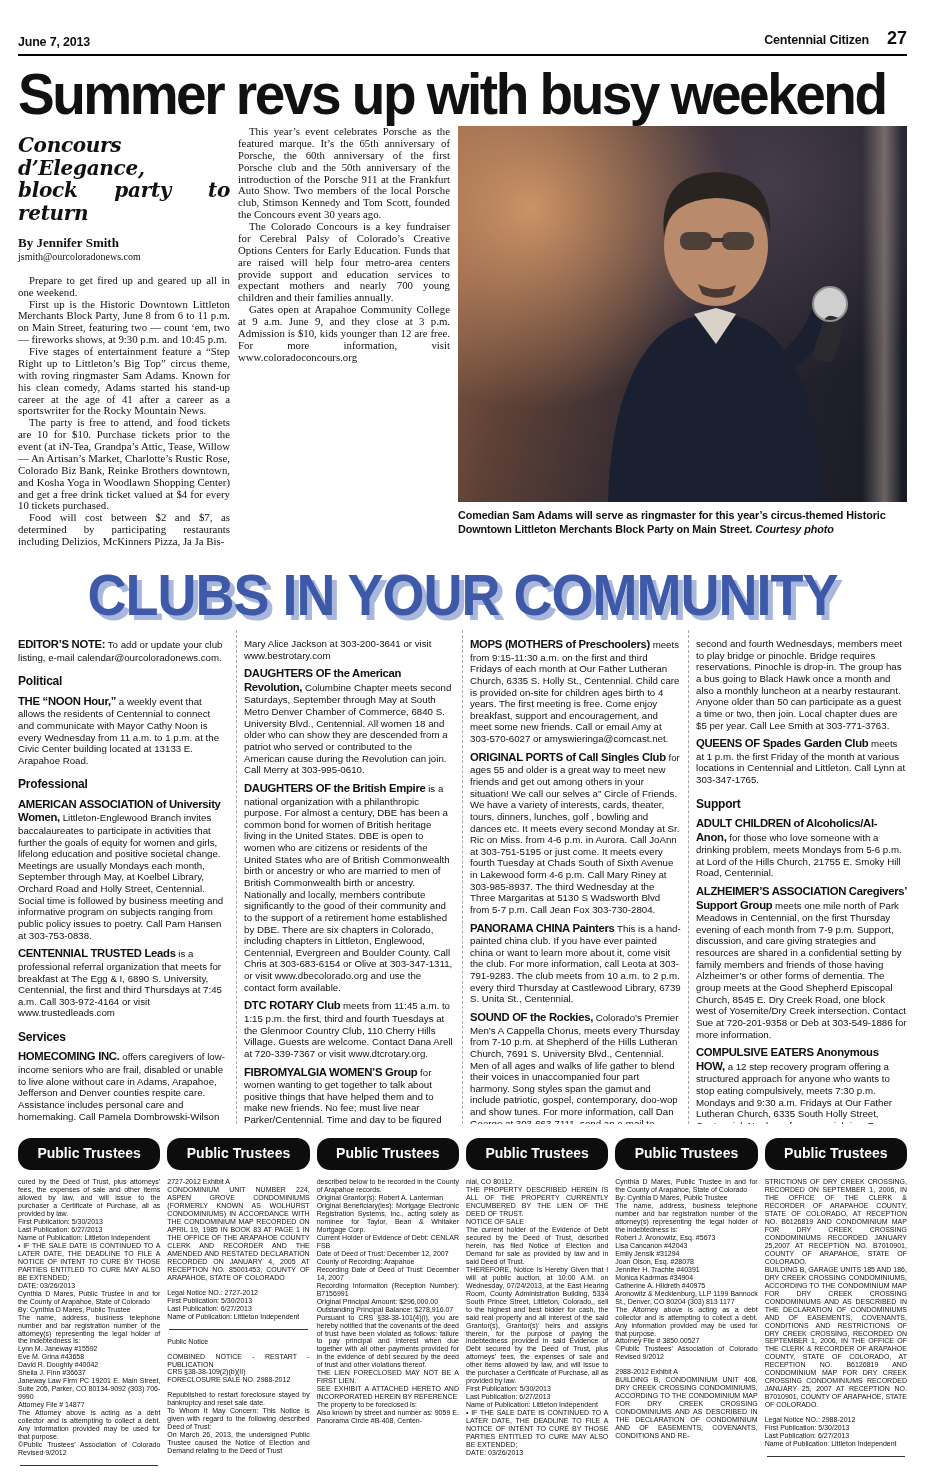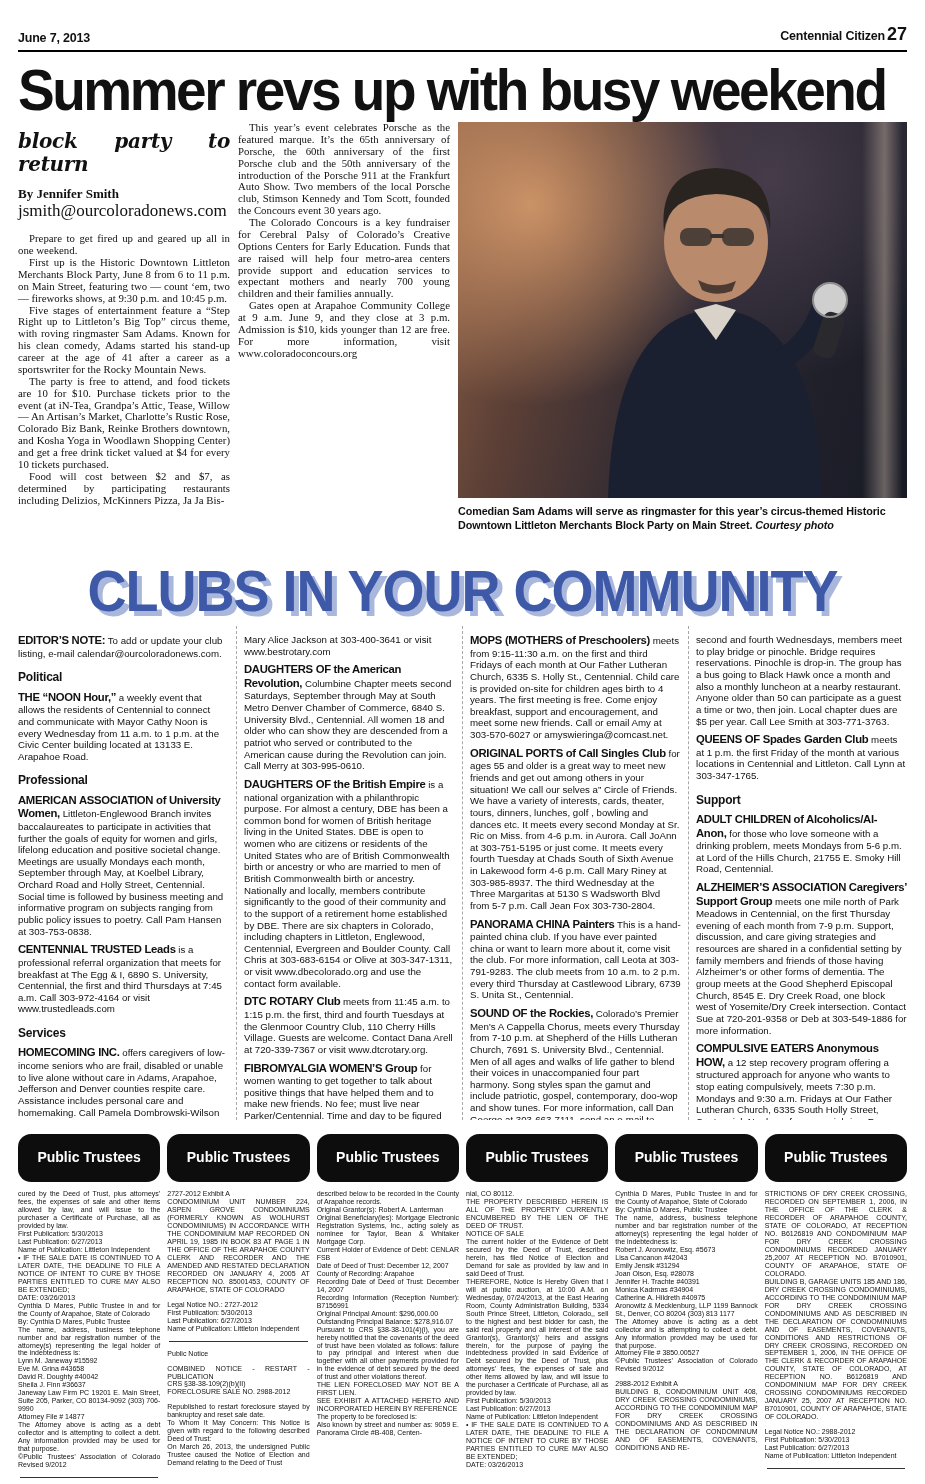--- a/index.html
+++ b/index.html
@@ -1,38 +1,38 @@
 <!DOCTYPE html>
 <html><head>
 <meta charset="utf-8">
 <style>
   html,body{margin:0;padding:0;background:#d9d9d9;}
   .page{width:925px;height:1484px;margin:0 auto;background:#fff;color:#111;
         box-sizing:border-box;padding:0 18px;overflow:hidden;position:relative;
         font-family:"Liberation Sans",sans-serif;}
   
   .masthead{display:flex;justify-content:space-between;align-items:flex-end;
-            padding-top:24px;padding-bottom:5px;border-bottom:2px solid #000;}
+            padding-top:8px;padding-bottom:5px;border-bottom:2px solid #000;}
   .m-date{font-size:12.5px;font-weight:700;letter-spacing:-.2px;}
-  .m-right{display:flex;align-items:baseline;gap:2px;}
+  .m-right{display:flex;align-items:baseline;gap:18px;margin-top:20px;}
   .m-pub{font-size:12.5px;font-weight:700;letter-spacing:-.2px;}
   .m-page{font-size:18px;font-weight:700;}
   
   .headline{font-size:55px;font-weight:700;letter-spacing:-2.5px;line-height:1.02;
             margin:8px 0 6px;white-space:nowrap;transform:scaleY(1.06);transform-origin:top left;}
   
   .article-row{display:flex;gap:8px;height:436px;}
   .acol{width:212px;font-family:"Liberation Serif",serif;font-size:10.8px;
         line-height:1.1;text-align:justify;}
   .acol p{margin:0;text-indent:11px;}
   .acol p.noindent{text-indent:0;}
   .subhead{font-family:"DejaVu Serif",serif;font-style:italic;font-weight:700;
            font-size:20px;line-height:1.13;margin:8px 0 12px;letter-spacing:-.3px;}
   .byline{font-family:Liberation Serif, serif;font-weight:700;font-size:13px;}
-  .bemail{font-size:17px;margin-bottom:13px;}
+  .bemail{font-size:10px;margin-bottom:13px;}
   .figure{width:449px;margin:0;}
   .photo{width:449px;height:376px;position:relative;overflow:hidden;
     background:
       linear-gradient(90deg, rgba(0,0,0,0) 90%, rgba(205,185,170,.45) 95%, rgba(0,0,0,0) 99%),
       radial-gradient(circle at 16% 22%, rgba(209,150,105,.95), rgba(130,80,55,0) 42%),
       radial-gradient(circle at 70% 15%, rgba(90,75,90,.6), rgba(0,0,0,0) 45%),
       linear-gradient(105deg,#8a5f46 0%,#5d4036 22%,#2a2732 55%,#171a24 100%);}
   .photo svg{position:absolute;left:0;top:0;}
   figcaption{font-size:10.8px;font-weight:600;line-height:1.3;margin-top:6px;
              letter-spacing:-.1px;}
@@ -45,21 +45,21 @@
   .ccol{flex:1;padding:2px 7px 0 7px;font-size:9.7px;line-height:1.2;}
   .ccol + .ccol{border-left:1px dashed #a8a8a8;}
   .ccol:first-child{padding-left:0;}
   .ccol:last-child{padding-right:0;}
   .cat{font-size:12px;font-weight:700;margin:11px 0 0;letter-spacing:-.2px;}
   .club{margin:6px 0 0;}
   .club b{font-size:11.3px;letter-spacing:-.3px;}
   
   .trustees-row{display:flex;gap:7px;margin-top:14px;height:352px;overflow:hidden;}
   .tcol{flex:1;font-size:7px;line-height:1.14;text-align:justify;}
-  .badge{height:48px;background:#0d0d0d;border-radius:13px;color:#fff;
+  .badge{height:32px;background:#0d0d0d;border-radius:13px;color:#fff;
          display:flex;align-items:center;justify-content:center;
          font-size:14px;font-weight:700;margin-bottom:8px;}
   .tp{margin:0;}
   .tgap{height:7px;}
   .trule{border-top:1px solid #333;margin:8px 2px;}
 </style>
 </head>
 <body>
 
 <div class="page">
@@ -70,20 +70,21 @@
       <span class="m-pub">Centennial Citizen</span>
       <span class="m-page">27</span>
     </span>
   </header>
 
   <h1 class="headline">Summer revs up with busy weekend</h1>
 
   <section class="article-row">
     <div class="acol">
       <div class="subhead">
+        <div>Concours d’Elegance,</div>
         <div>block party to return</div>
       </div>
       <div class="byline">By Jennifer Smith</div>
       <div class="bemail">jsmith@ourcoloradonews.com</div>
       <div id="artcol1">
           <p>Prepare to get fired up and geared up all in one weekend.</p>
           <p>First up is the Historic Downtown Littleton Merchants Block Party, June 8 from 6 to 11 p.m. on Main Street, featuring two — count ‘em, two — fireworks shows, at 9:30 p.m. and 10:45 p.m.</p>
           <p>Five stages of entertainment feature a “Step Right up to Littleton’s Big Top” circus theme, with roving ringmaster Sam Adams. Known for his clean comedy, Adams started his stand-up career at the age of 41 after a career as a sportswriter for the Rocky Mountain News.</p>
           <p>The party is free to attend, and food tickets are 10 for $10. Purchase tickets prior to the event (at iN-Tea, Grandpa’s Attic, Tease, Willow — An Artisan’s Market, Charlotte’s Rustic Rose, Colorado Biz Bank, Reinke Brothers downtown, and Kosha Yoga in Woodlawn Shopping Center) and get a free drink ticket valued at $4 for every 10 tickets purchased.</p>
           <p>Food will cost between $2 and $7, as determined by participating restaurants including Delizios, McKinners Pizza, Ja Ja Bis-</p>
@@ -125,21 +126,21 @@
         <div class="club"><b>EDITOR’S NOTE:</b> To add or update your club listing, e-mail calendar@ourcoloradonews.com.</div>
         <div class="cat">Political</div>
         <div class="club"><b>THE “NOON Hour,”</b> a weekly event that allows the residents of Centennial to connect and communicate with Mayor Cathy Noon is every Wednesday from 11 a.m. to 1 p.m. at the Civic Center building located at 13133 E. Arapahoe Road.</div>
         <div class="cat">Professional</div>
         <div class="club"><b>AMERICAN ASSOCIATION of University Women,</b> Littleton-Englewood Branch invites baccalaureates to participate in activities that further the goals of equity for women and girls, lifelong education and positive societal change. Meetings are usually Mondays each month, September through May, at Koelbel Library, Orchard Road and Holly Street, Centennial. Social time is followed by business meeting and informative program on subjects ranging from public policy issues to poetry. Call Pam Hansen at 303-753-0838.</div>
         <div class="club"><b>CENTENNIAL TRUSTED Leads</b> is a professional referral organization that meets for breakfast at The Egg &amp; I, 6890 S. University, Centennial, the first and third Thursdays at 7:45 a.m. Call 303-972-4164 or visit www.trustedleads.com</div>
         <div class="cat">Services</div>
         <div class="club"><b>HOMECOMING INC.</b> offers caregivers of low-income seniors who are frail, disabled or unable to live alone without care in Adams, Arapahoe, Jefferson and Denver counties respite care. Assistance includes personal care and homemaking. Call Pamela Dombrowski-Wilson or Trini Martinez at 303-526-2318 for an application and information.</div>
       </div>
       <div class="ccol">
-        <div class="club">Mary Alice Jackson at 303-400-3641 or visit www.bestrotary.com</div>
+        <div class="club">Mary Alice Jackson at 303-200-3641 or visit www.bestrotary.com</div>
         <div class="club"><b>DAUGHTERS OF the American Revolution,</b> Columbine Chapter meets second Saturdays, September through May at South Metro Denver Chamber of Commerce, 6840 S. University Blvd., Centennial. All women 18 and older who can show they are descended from a patriot who served or contributed to the American cause during the Revolution can join. Call Merry at 303-995-0610.</div>
         <div class="club"><b>DAUGHTERS OF the British Empire</b> is a national organization with a philanthropic purpose. For almost a century, DBE has been a common bond for women of British heritage living in the United States. DBE is open to women who are citizens or residents of the United States who are of British Commonwealth birth or ancestry or who are married to men of British Commonwealth birth or ancestry. Nationally and locally, members contribute significantly to the good of their community and to the support of a retirement home established by DBE. There are six chapters in Colorado, including chapters in Littleton, Englewood, Centennial, Evergreen and Boulder County. Call Chris at 303-683-6154 or Olive at 303-347-1311, or visit www.dbecolorado.org and use the contact form available.</div>
         <div class="club"><b>DTC ROTARY Club</b> meets from 11:45 a.m. to 1:15 p.m. the first, third and fourth Tuesdays at the Glenmoor Country Club, 110 Cherry Hills Village. Guests are welcome. Contact Dana Arell at 720-339-7367 or visit www.dtcrotary.org.</div>
         <div class="club"><b>FIBROMYALGIA WOMEN’S Group</b> for women wanting to get together to talk about positive things that have helped them and to make new friends. No fee; must live near Parker/Centennial.  Time and day to be figured out by group. Call Leslie at 303-791-8814.</div>
       </div>
       <div class="ccol">
         <div class="club"><b>MOPS (MOTHERS of Preschoolers)</b> meets from 9:15-11:30 a.m. on the first and third Fridays of each month at Our Father Lutheran Church, 6335 S. Holly St., Centennial. Child care is provided on-site for children ages birth to 4 years. The first meeting is free. Come enjoy breakfast, support and encouragement, and meet some new friends. Call or email Amy at 303-570-6027 or amyswieringa@comcast.net.</div>
         <div class="club"><b>ORIGINAL PORTS of Call Singles Club</b> for ages 55 and older is a great way to meet new friends and get out among others in your situation! We call our selves a” Circle of Friends. We have a variety of interests, cards, theater, tours, dinners, lunches, golf , bowling and dances etc. It meets every second Monday at Sr. Ric on Miss. from 4-6 p.m. in Aurora. Call JoAnn at 303-751-5195 or just come. It meets every fourth Tuesday at Chads South of Sixth Avenue in Lakewood form 4-6 p.m. Call Mary Riney at 303-985-8937. The third Wednesday at the Three Margaritas at 5130 S Wadsworth Blvd from 5-7 p.m. Call Jean Fox 303-730-2804.</div>
         <div class="club"><b>PANORAMA CHINA Painters</b> This is a hand-painted china club. If you have ever painted china or want to learn more about it, come visit the club. For more information, call Leota at 303-791-9283. The club meets from 10 a.m. to 2 p.m. every third Thursday at Castlewood Library, 6739 S. Unita St., Centennial.</div>
         <div class="club"><b>SOUND OF the Rockies,</b> Colorado’s Premier Men’s A Cappella Chorus, meets every Thursday from 7-10 p.m. at Shepherd of the Hills Lutheran Church, 7691 S. University Blvd., Centennial. Men of all ages and walks of life gather to blend their voices in unaccompanied four part harmony. Song styles span the gamut and include patriotic, gospel, contemporary, doo-wop and show tunes. For more information, call Dan George at 303-663-7111, send an e-mail to sing@soundoftherockies.com, and visit www.soundoftherockies.com.</div>

